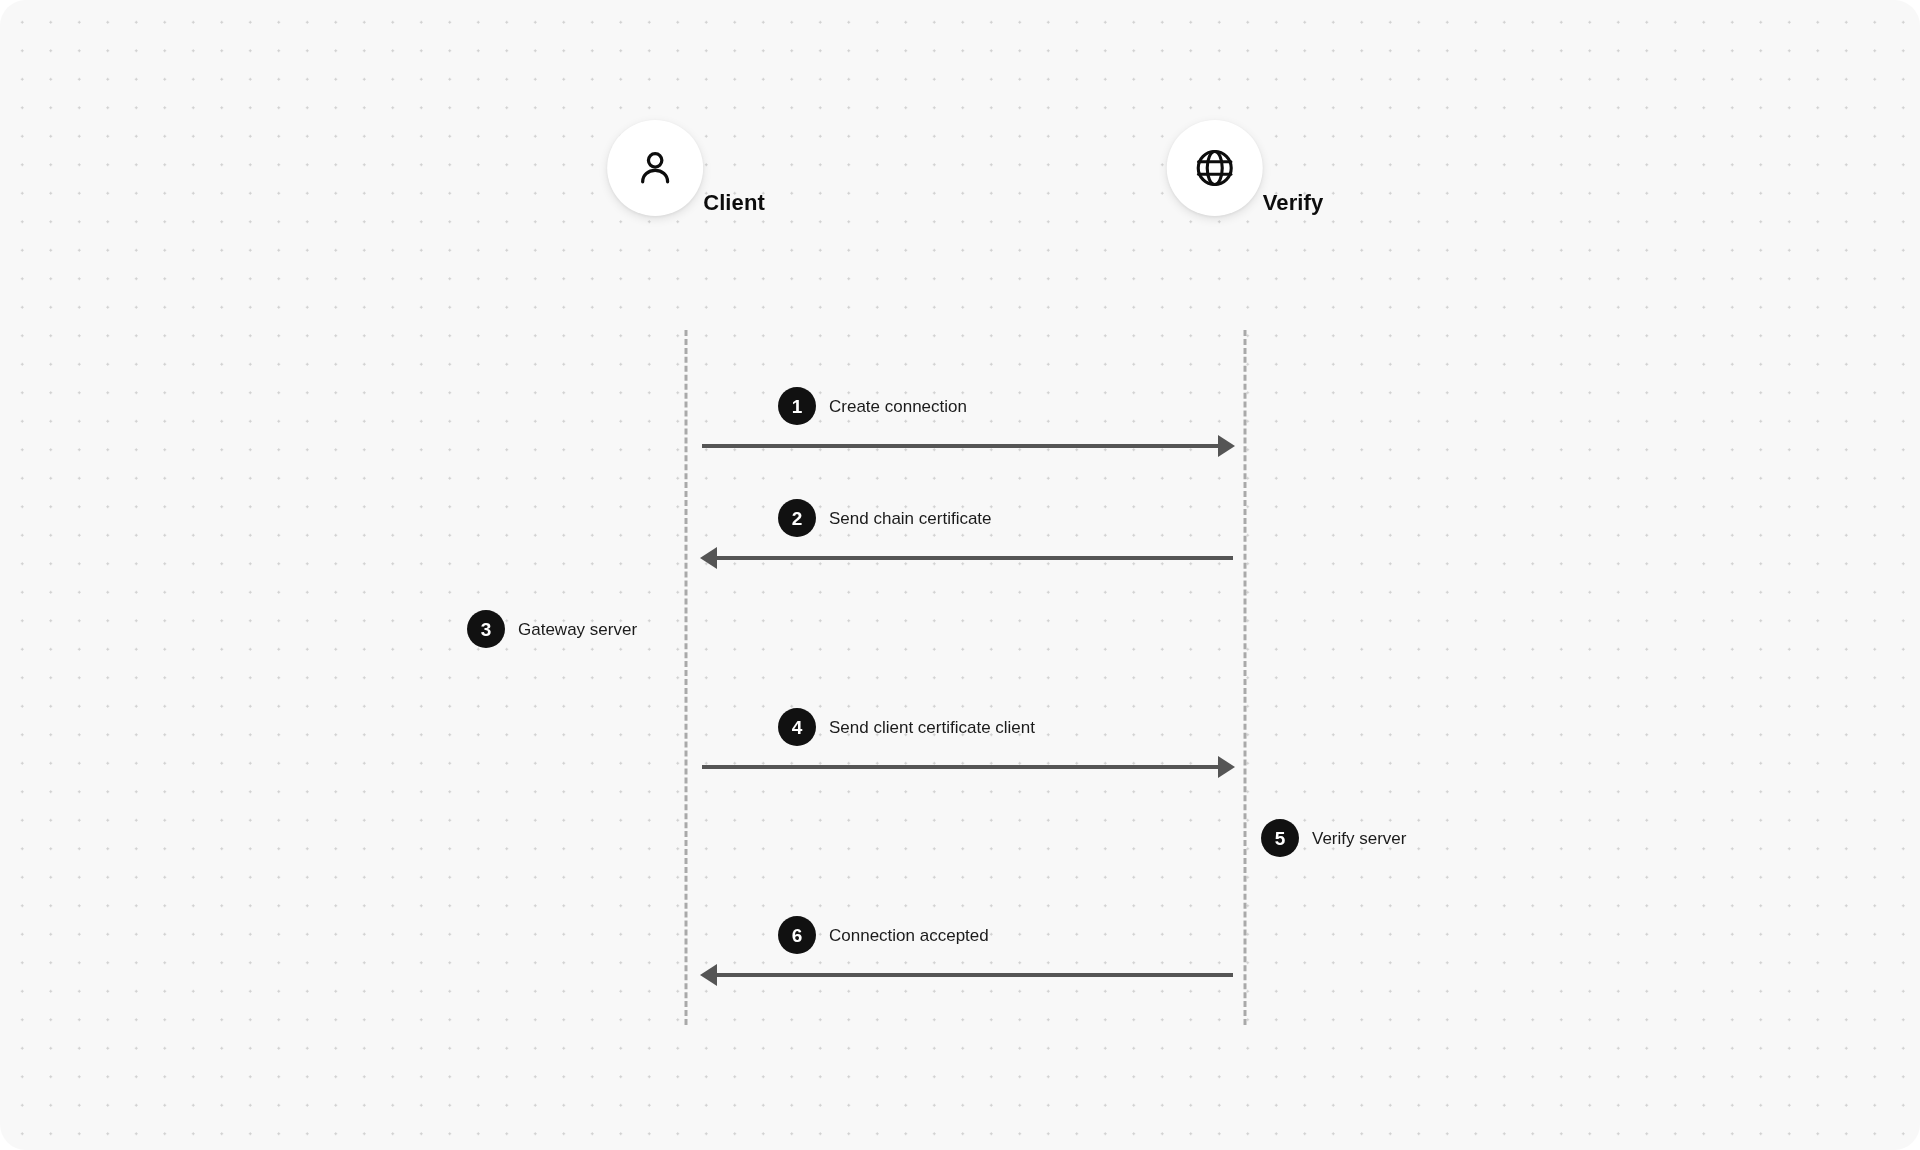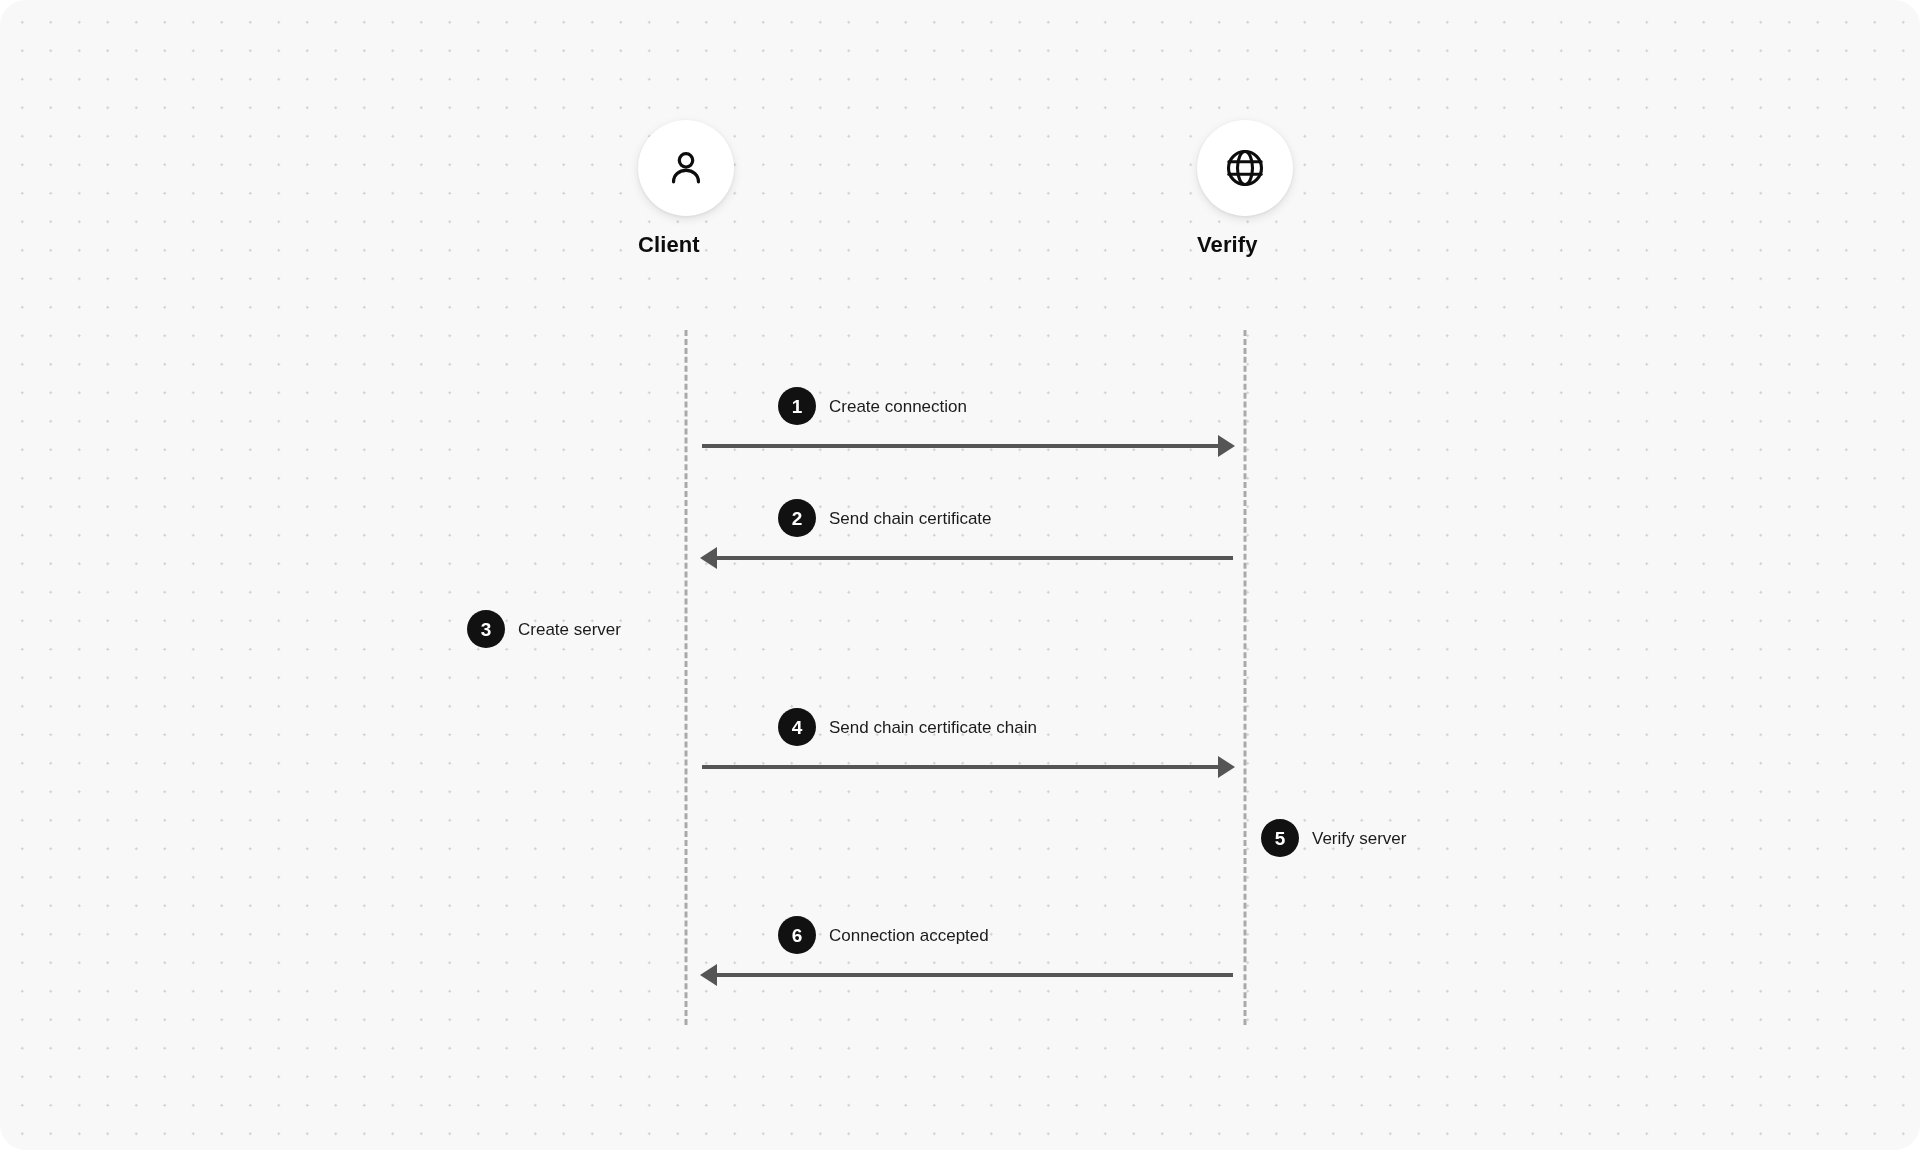--- a/index.html
+++ b/index.html
@@ -16,22 +16,21 @@
     background-image: radial-gradient(circle, #cfcfcf 1.15px, rgba(0,0,0,0) 1.25px);
     background-size: 28.5px 28.5px;
     background-position: 8px 8px;
     border-radius: 26px;
     overflow: hidden;
   }
   
   .actor {
     position: absolute;
     display: flex;
-    flex-direction: column;
-    align-items: flex-start;
+    align-items: flex-end;
     transform: translateX(-50%);
   }
   .actor-avatar {
     width: 96px; height: 96px;
     border-radius: 50%;
     background: #ffffff;
     box-shadow: 0 3px 10px rgba(0,0,0,0.10), 0 1px 3px rgba(0,0,0,0.06);
     display: flex; align-items: center; justify-content: center;
   }
   .actor-avatar svg { display: block; }
@@ -150,25 +149,25 @@
       <div class="step" style="left: 778px; top: 499px;">
         <div class="badge">2</div>
         <div class="step-label">Send chain certificate</div>
       </div>
       <div class="arrow left" style="left: 700px; top: 547px; width: 533px;">
         <div class="shaft"></div>
         <div class="head"></div>
       </div>
       <div class="step" style="left: 467px; top: 610px;">
         <div class="badge">3</div>
-        <div class="step-label">Create server</div>
+        <div class="step-label">Gateway server</div>
       </div>
       <div class="step" style="left: 778px; top: 708px;">
         <div class="badge">4</div>
-        <div class="step-label">Send chain certificate chain</div>
+        <div class="step-label">Send client certificate client</div>
       </div>
       <div class="arrow right" style="left: 702px; top: 756px; width: 533px;">
         <div class="shaft"></div>
         <div class="head"></div>
       </div>
       <div class="step" style="left: 1261px; top: 819px;">
         <div class="badge">5</div>
         <div class="step-label">Verify server</div>
       </div>
       <div class="step" style="left: 778px; top: 916px;">

